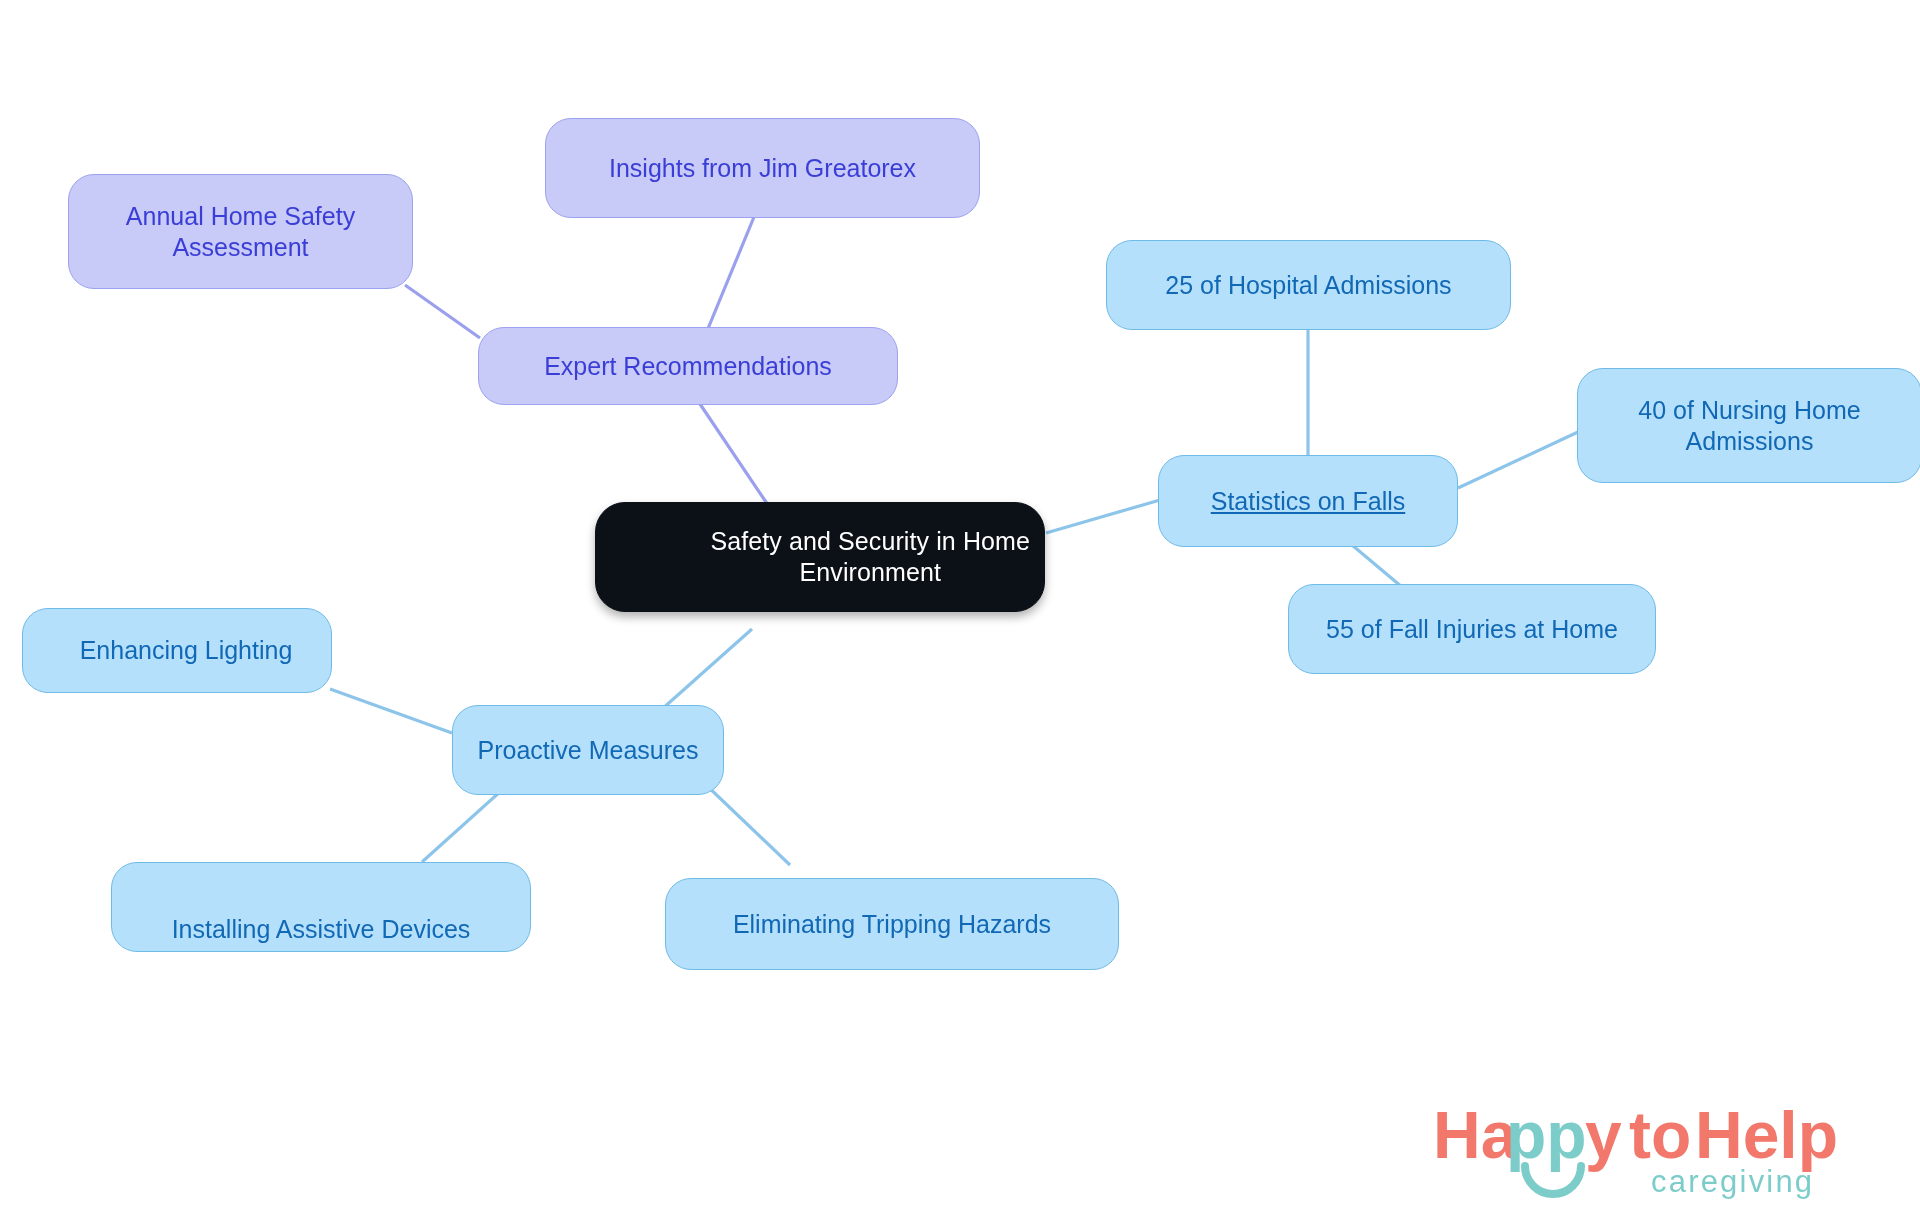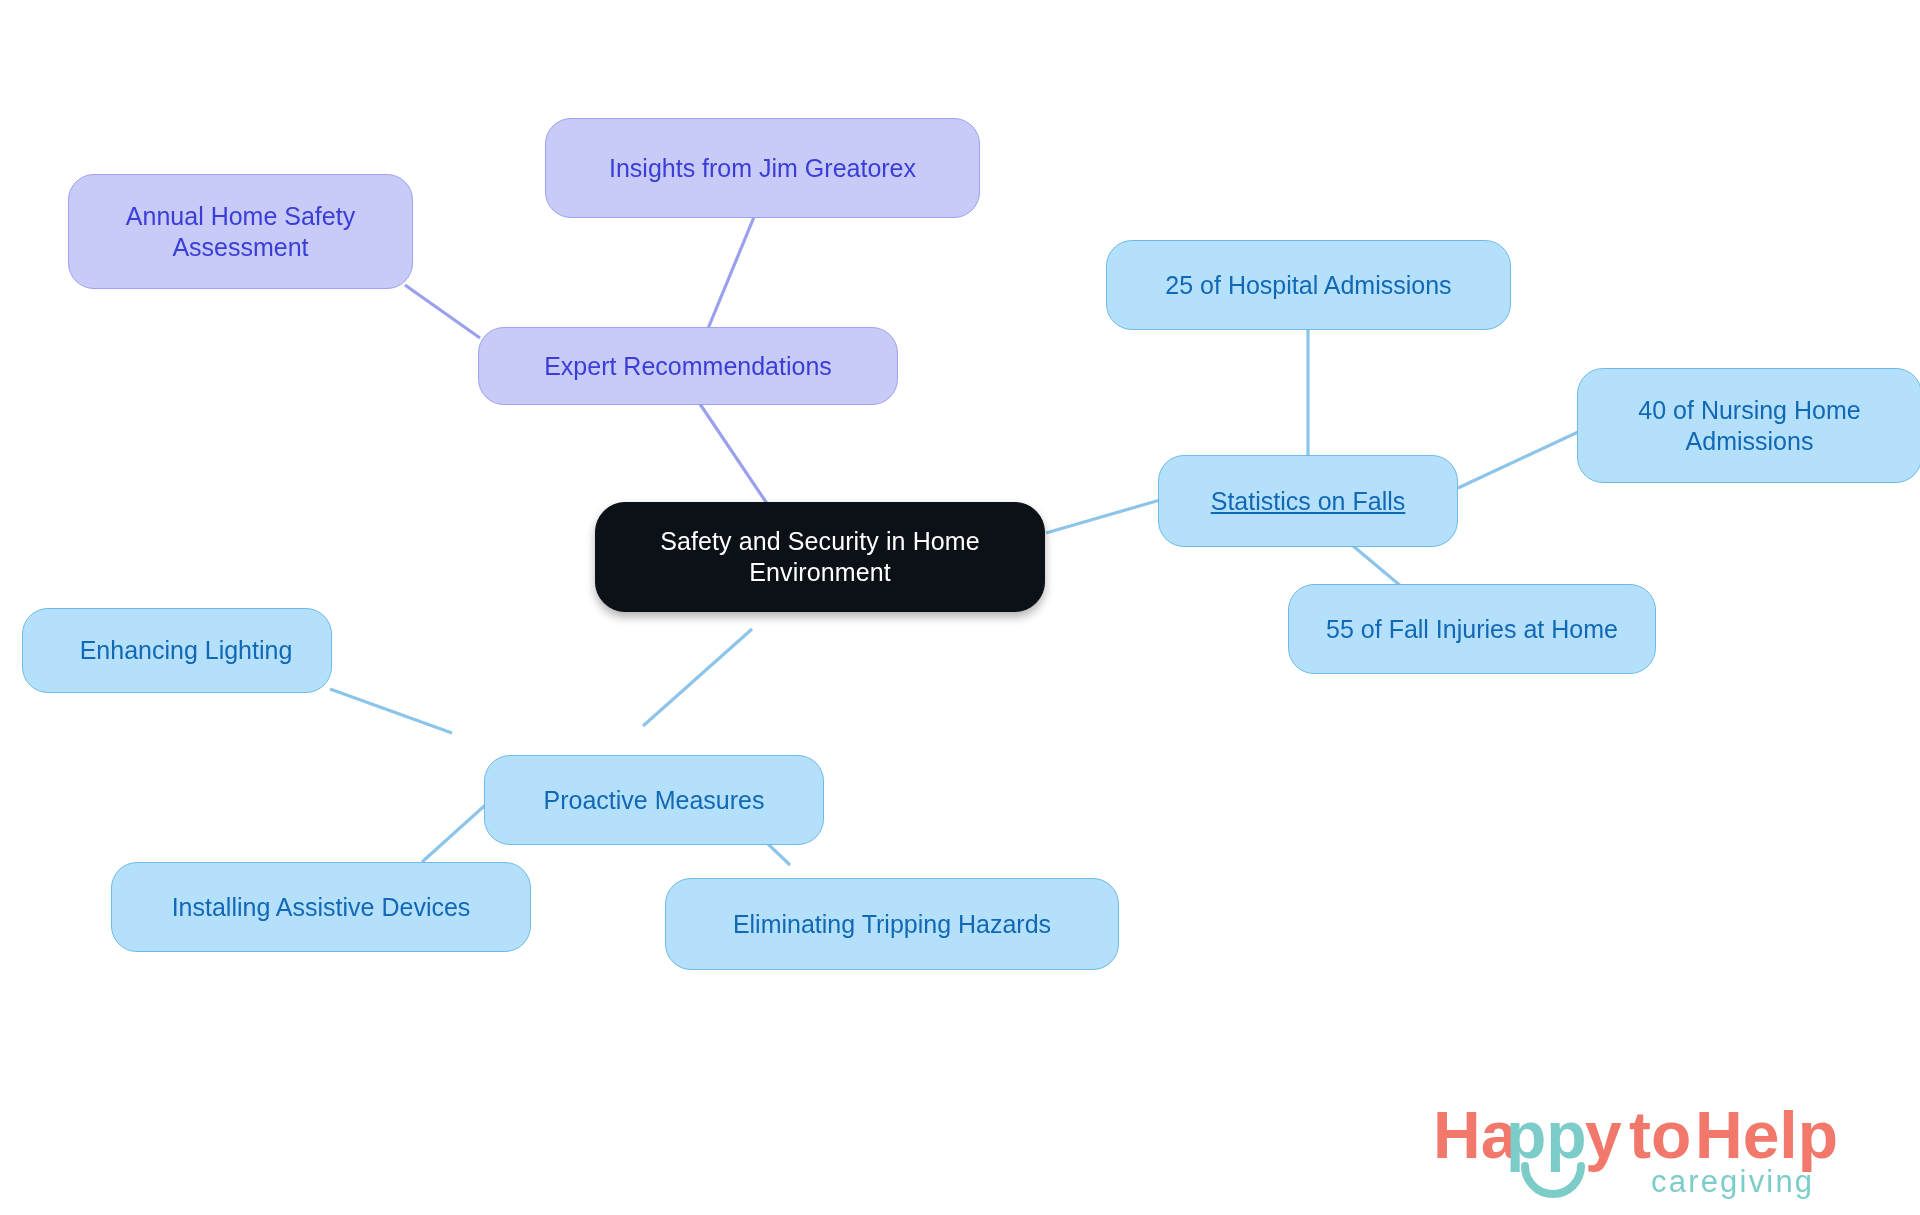--- a/index.html
+++ b/index.html
@@ -40,20 +40,21 @@
     white-space: pre-line;
   }
   .node-root {
     background: #0c1017;
     border-color: #0c1017;
     color: #ffffff;
     font-size: 25px;
     border-radius: 30px;
     box-shadow: 0 5px 10px rgba(0,0,0,0.30);
     letter-spacing: 0.1px;
+    justify-content: flex-end;
   }
   .node-blue {
     background: #b5e0fb;
     border-color: #6fbbe8;
     color: #1168b4;
     font-size: 25px;
   }
   .node-purple {
     background: #c8caf8;
     border-color: #9da2f0;
@@ -126,29 +127,29 @@
 
   <div class="node node-blue" style="left:1577px; top:368px; width:345px; height:115px;">
     <span>40 of Nursing Home
 Admissions</span>
   </div>
 
   <div class="node node-blue" style="left:1288px; top:584px; width:368px; height:90px;text-align:right;">
     <span>55 of Fall Injuries at Home</span>
   </div>
 
-  <div class="node node-blue" style="left:452px; top:755px; width:340px; height:90px;margin-left:32px;">
+  <div class="node node-blue" style="left:452px; top:705px; width:272px; height:90px;">
     <span>Proactive Measures</span>
   </div>
 
   <div class="node node-blue" style="left:22px; top:608px; width:310px; height:85px;padding-left:32px;">
     <span>Enhancing Lighting</span>
   </div>
 
-  <div class="node node-blue" style="left:111px; top:862px; width:420px; height:90px;">
+  <div class="node node-blue" style="left:111px; top:862px; width:420px; height:90px;align-items:flex-end;">
     <span>Installing Assistive Devices</span>
   </div>
 
   <div class="node node-blue" style="left:665px; top:866px; width:454px; height:92px;margin-top:12px;">
     <span>Eliminating Tripping Hazards</span>
   </div>
 
   <svg id="logo" viewBox="0 0 420 105">
     <text x="0" y="62" font-family="'Liberation Sans', sans-serif" font-size="66" font-weight="bold" fill="#F1786B">Ha</text>
     <text x="73" y="62" font-family="'Liberation Sans', sans-serif" font-size="66" font-weight="bold" fill="#7CCCC9">pp</text>

